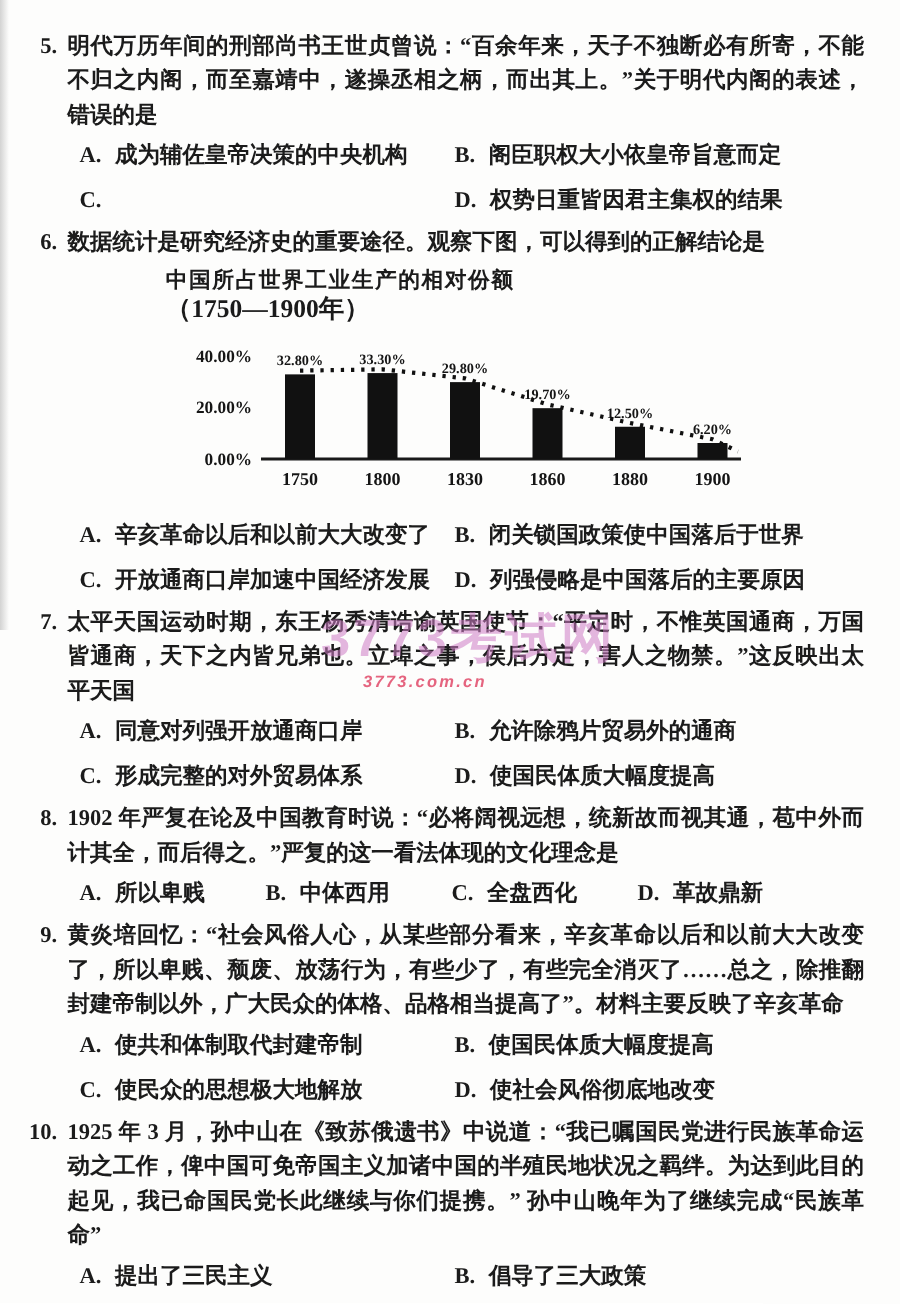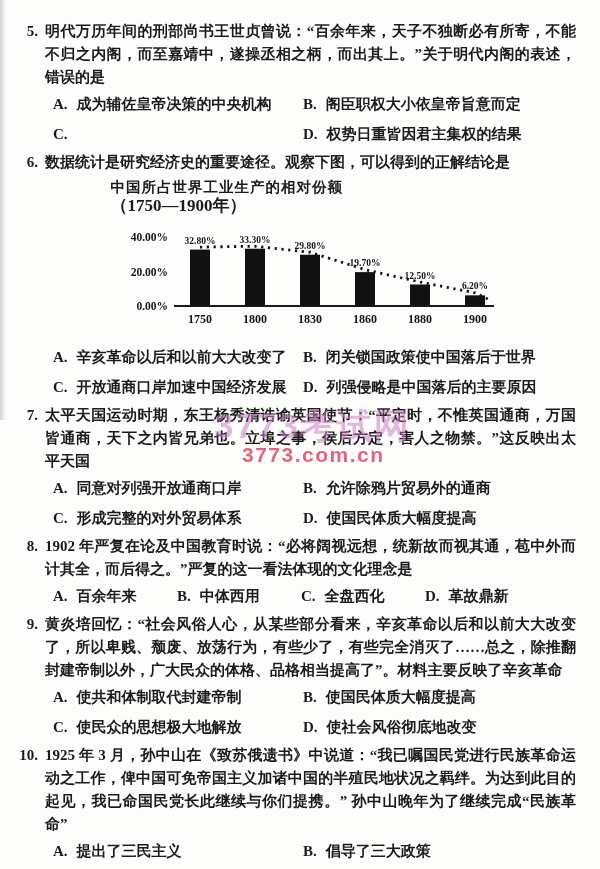--- a/index.html
+++ b/index.html
@@ -41,23 +41,23 @@
   .wm1{
     position:absolute;left:214px;top:408px;
     font-family:Liberation Sans, sans-serif;
     font-size:35px;line-height:36px;font-weight:700;letter-spacing:2px;
     color:rgba(206,123,196,0.55);
     pointer-events:none;white-space:nowrap;
   }
   .wm2{
     position:absolute;left:242px;top:446px;
     font-family:"Liberation Sans","DejaVu Sans",sans-serif;
-    font-size:21px;line-height:18px;font-weight:700;letter-spacing:1.5px;
+    font-size:11px;line-height:18px;font-weight:700;letter-spacing:1.5px;
     color:rgba(225,73,105,0.85);
-    pointer-events:none;white-space:nowrap;
+    pointer-events:none;white-space:nowrap;font-style:italic;
   }
 </style>
 </head>
 <body>
 
 <div class="page">
   <div id="questions">
       <div class="q">
         <span class="qnum">5.</span>
         <div class="qbody">
@@ -158,21 +158,21 @@
           </div>
         </div>
       </div>
       <div class="q">
         <span class="qnum">8.</span>
         <div class="qbody">
           <div class="stem">1902 年严复在论及中国教育时说：“必将阔视远想，统新故而视其通，苞中外而计其全，而后得之。”严复的这一看法体现的文化理念是</div>
           <div class="opts four-col">
             <div class="opt">
               <span class="opt-label">A.</span>
-              <span class="opt-text">百余年来</span>
+              <span class="opt-text">所以卑贱</span>
             </div>
             <div class="opt">
               <span class="opt-label">B.</span>
               <span class="opt-text">中体西用</span>
             </div>
             <div class="opt">
               <span class="opt-label">C.</span>
               <span class="opt-text">全盘西化</span>
             </div>
             <div class="opt">

